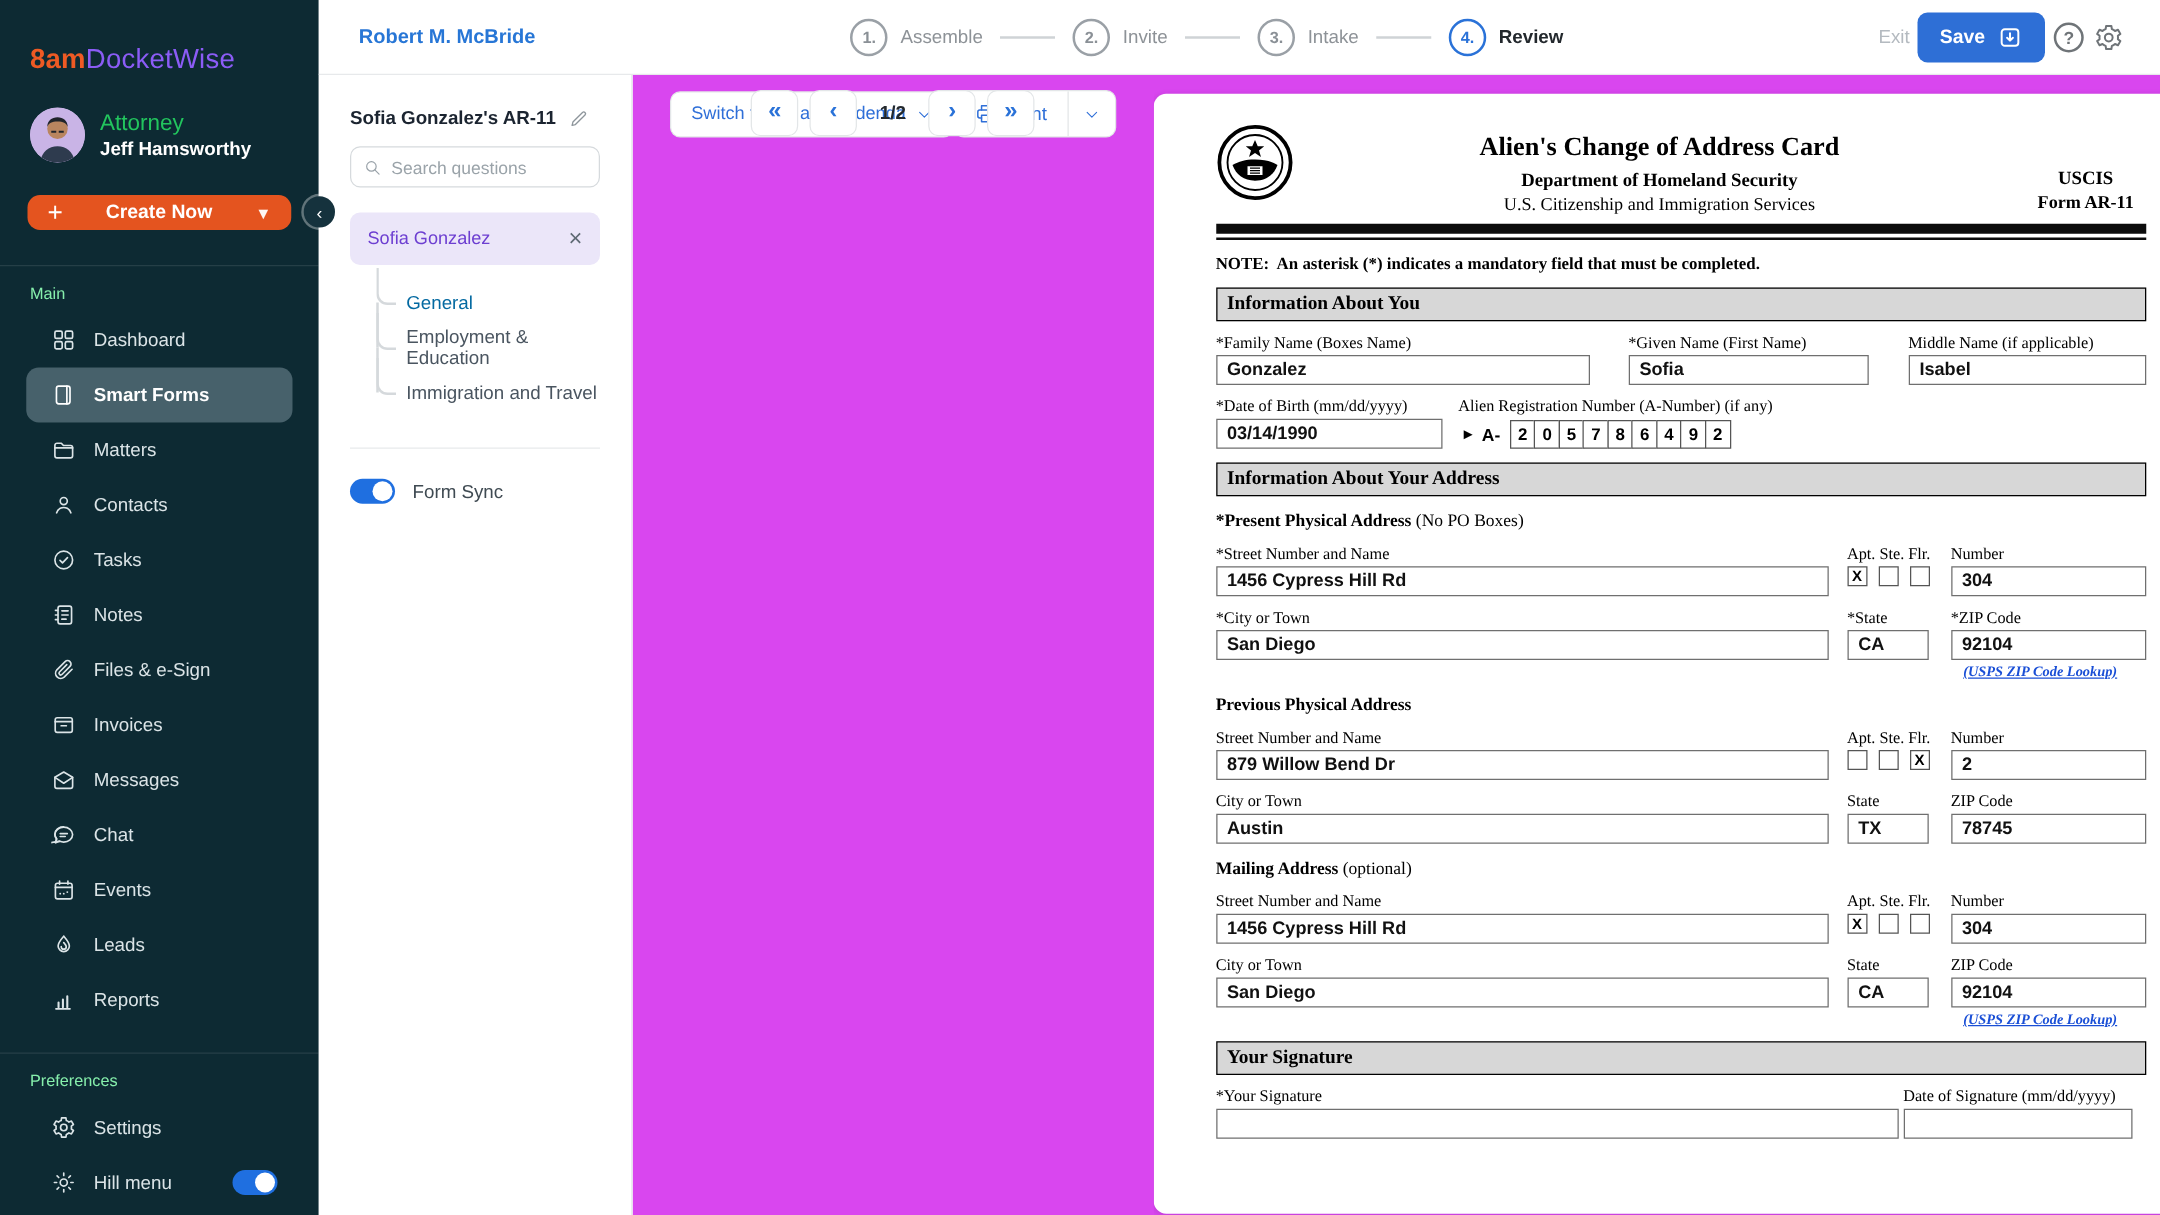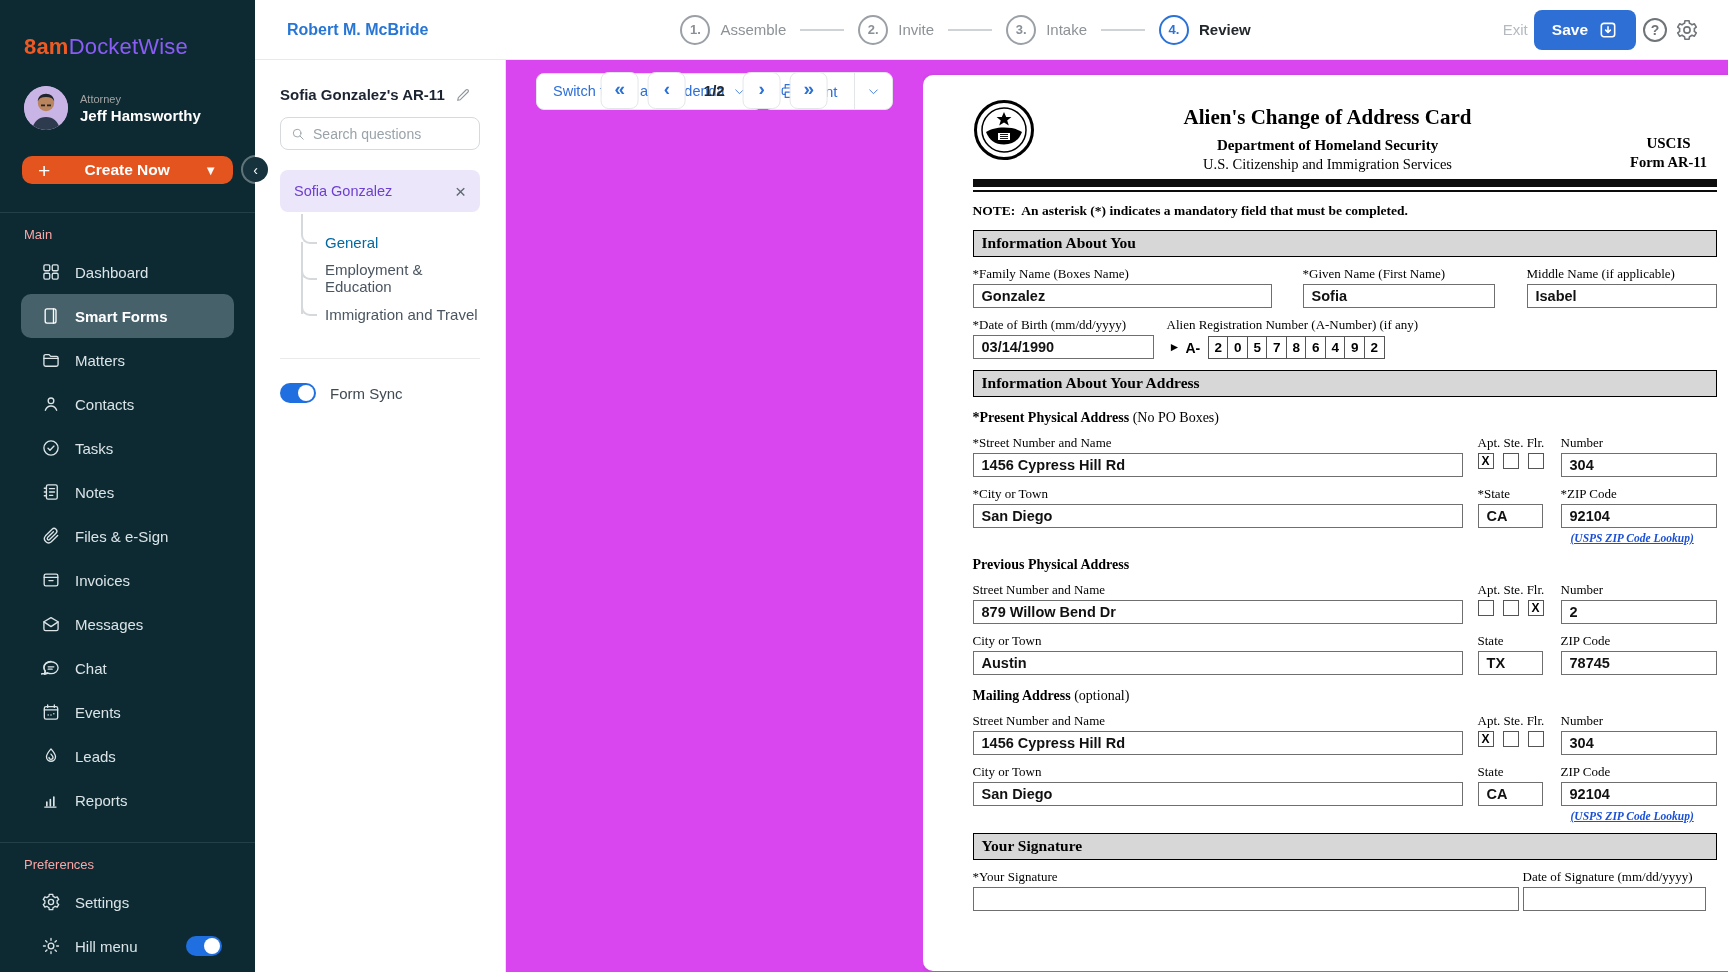--- a/index.html
+++ b/index.html
@@ -7,28 +7,28 @@
   body { display:flex; font-family:"Liberation Sans", sans-serif; background:#f6f7f8; position:relative; }
 
   
   .sidebar { width:255px; min-width:255px; height:972px; background:#0d2a33; color:#e8eef0; display:flex; flex-direction:column; overflow:hidden; }
   .logo-row { padding:24px 24px 0 24px; font-size:22px; letter-spacing:.2px; display:flex; align-items:baseline; }
   .logo-8am { color:#ee5a24; font-weight:800; }
   .logo-name { color:#8b5cf6; font-weight:400;margin-top:10px; }
   .profile-row { display:flex; align-items:center; gap:12px; padding:0 24px; margin-top:26px; }
   .avatar { width:44px; height:44px; border-radius:50%; overflow:hidden; background:#c9b4e6; flex:none; }
   .profile-meta { display:flex; flex-direction:column; gap:2px; }
-  .profile-role { color:#a3a3a3; font-size:11px; }
+  .profile-role { color:#22c55e; font-size:18px; }
   .profile-name { color:#ffffff; font-size:15px; font-weight:600; }
   .create-btn { margin:26px 22px 0 22px; height:44px; background:#e4541f; border:none; border-radius:10px; color:#fff; display:flex; align-items:center; padding:0 16px; cursor:pointer; }
   .create-btn .plus { font-size:21px; font-weight:400; line-height:1; }
   .create-btn .create-label { flex:1; text-align:center; font-size:15.5px; font-weight:700; }
   .create-btn .chev { font-size:13px; opacity:.95; }
   .side-divider { height:1px; background:rgba(255,255,255,.10); margin-top:28px; }
-  .section-label { color:#fca5a5; font-size:13px; padding:14px 24px 8px 24px; }
+  .section-label { color:#86efac; font-size:13px; padding:14px 24px 8px 24px; }
   .nav-item { height:44px; margin:0 21px; border-radius:10px; display:flex; align-items:center; gap:14px; padding:0 0 0 20px; font-size:15px; color:#dbe4e7; cursor:pointer; }
   .nav-item.active { background:#47616b; color:#ffffff; font-weight:700; }
   .nav-item svg { width:20px; height:20px; flex:none; }
   .nav-toggle { margin-left:auto; margin-right:12px; }
   .toggle { width:36px; height:20px; border-radius:10px; background:#1f6fe0; position:relative; flex:none; cursor:pointer; }
   .toggle .knob { position:absolute; top:2px; right:2px; width:16px; height:16px; border-radius:50%; background:#fff; }
   .pref-block { margin-top:auto; padding-bottom:4px; }
 
   
   .right-col { flex:1; display:flex; flex-direction:column; height:972px; min-width:0; }

